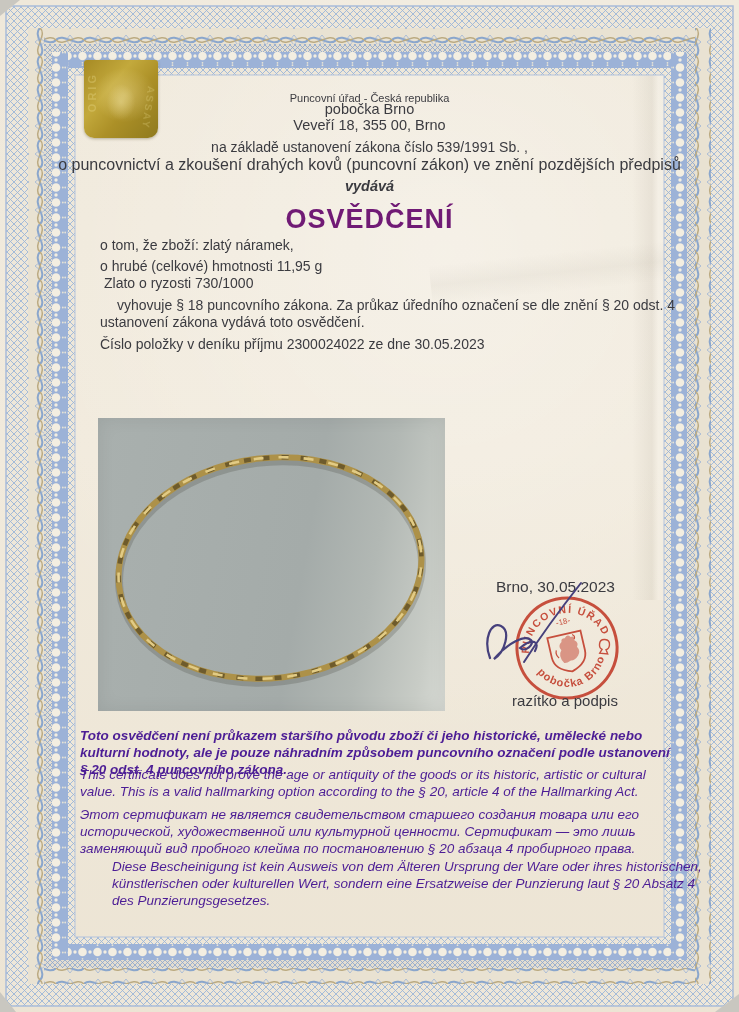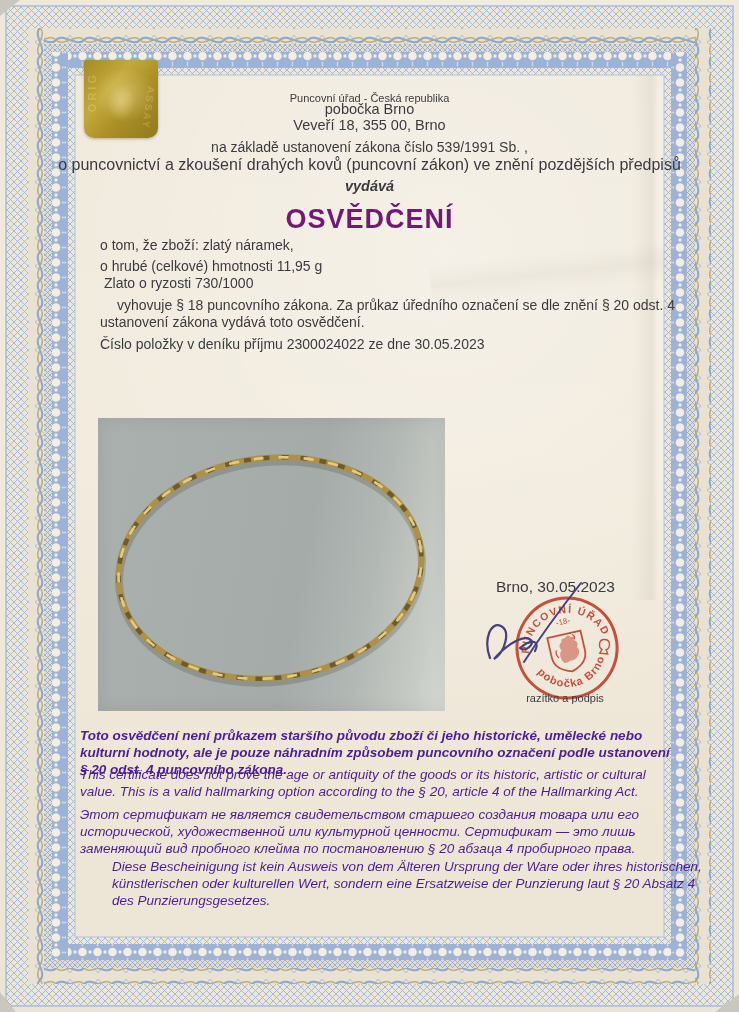--- a/index.html
+++ b/index.html
@@ -70,21 +70,21 @@
   .l-registry{left:100px;top:336px;}
 
   .photo{
     position:absolute;left:98px;top:418px;width:347px;height:293px;
     background:
       linear-gradient(100deg,#a9b0ae 0%,#a4aba9 58%,#b2b8b4 76%,#c8ccc6 92%,#d8dbd5 100%);
     box-shadow:inset 0 0 18px rgba(0,0,0,.08);
   }
   .date-line{position:absolute;left:496px;top:558px;font-size:15.5px;white-space:nowrap;margin-top:20px;}
   .stamp-wrap{position:absolute;left:478px;top:576px;width:170px;height:150px;}
-  .caption{position:absolute;left:486px;top:692px;width:158px;text-align:center;font-size:11px;white-space:nowrap;}
+  .caption{position:absolute;left:486px;top:692px;width:158px;text-align:center;font-size:15px;white-space:nowrap;}
 
   .para{position:absolute;left:80px;width:592px;font-style:italic;font-size:13.5px;line-height:17px;color:#4c1d95;}
   .p-cz{top:727px;font-weight:bold;}
   .p-en{top:766px;}
   .p-ru{top:806px;}
   .p-de{top:858px;margin-left:32px;}
 </style>
 </head>
 <body>
 

